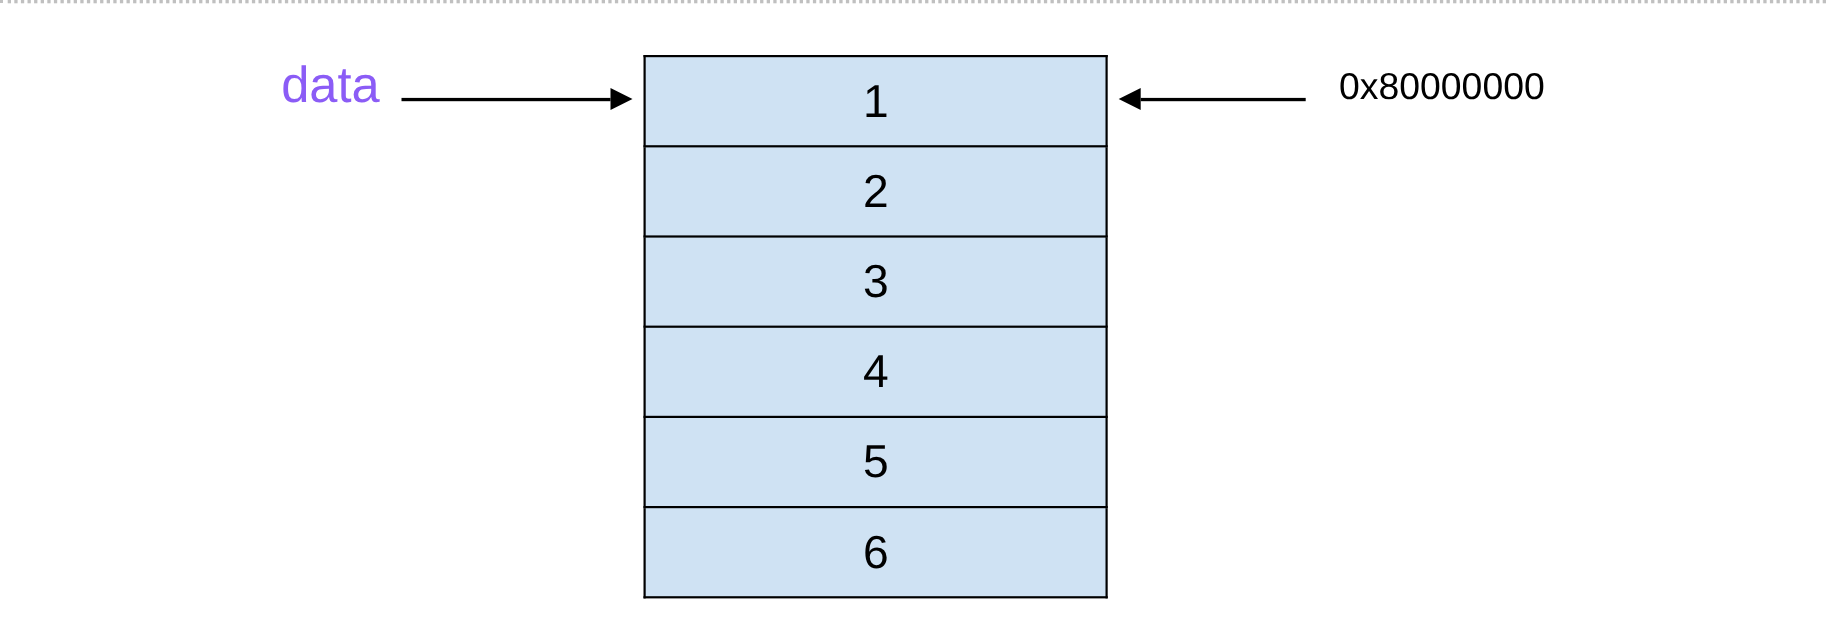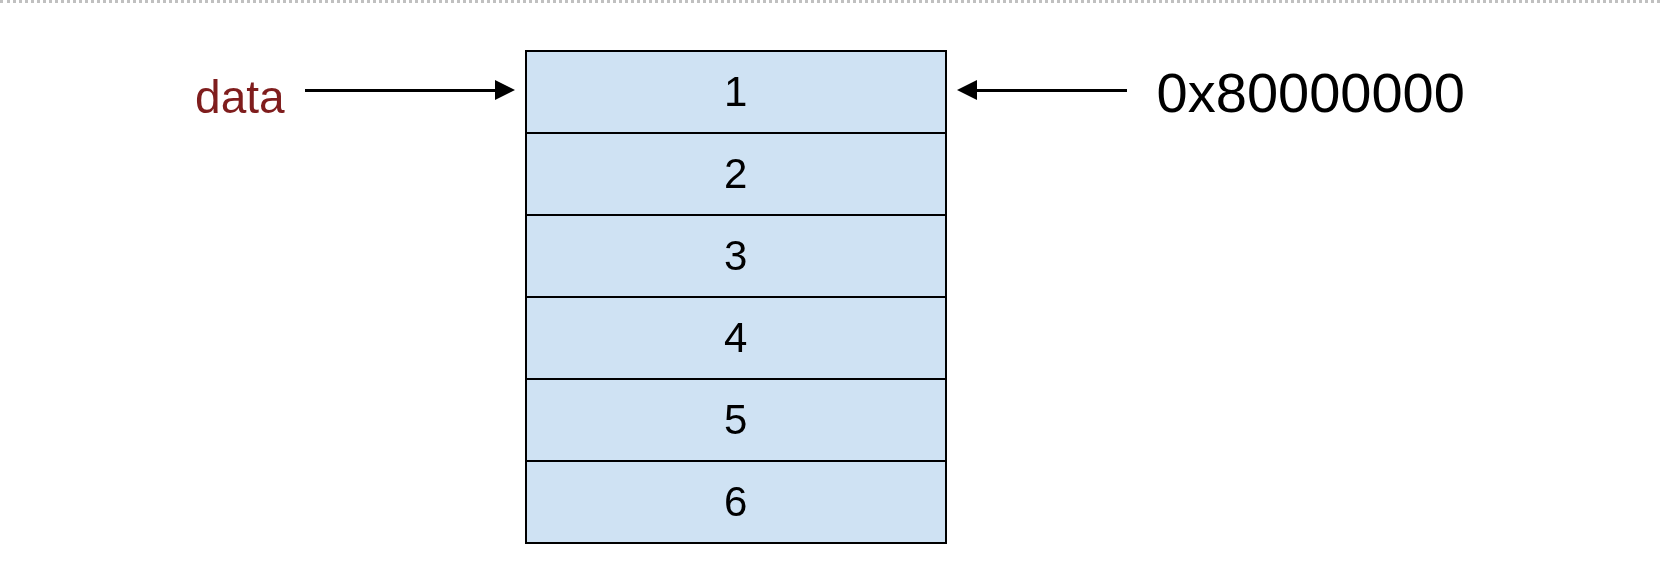--- a/index.html
+++ b/index.html
@@ -26,23 +26,23 @@
       position: absolute;
       top: 50px;
       left: 0;
       width: 100%;
       display: flex;
       align-items: flex-start;
       justify-content: center;
     }
     .left-label {
       font-size: 46px;
-      color: #7f1d1d;
+      color: #8b5cf6;
       margin-right: 20px;
-      margin-top: 20px;
+      margin-top: 0;
     }
     .arrow-right {
       display: flex;
       align-items: center;
       margin-top: 30px;
       margin-right: 10px;
     }
     .arrow-right-line {
       width: 190px;
       height: 3px;
@@ -81,21 +81,21 @@
       width: 420px;
       height: 82px;
       border: 2px solid #000;
       background: #cfe2f3;
       text-align: center;
       font-size: 42px;
       color: #000;
       vertical-align: middle;
     }
     .right-label {
-      font-size: 56px;
+      font-size: 34px;
       color: #000;
       margin-left: 30px;
       margin-top: 10px;
       text-align: right;
     }
   </style>
 </head>
 <body>
 
 <div class="dotted-line"></div>

